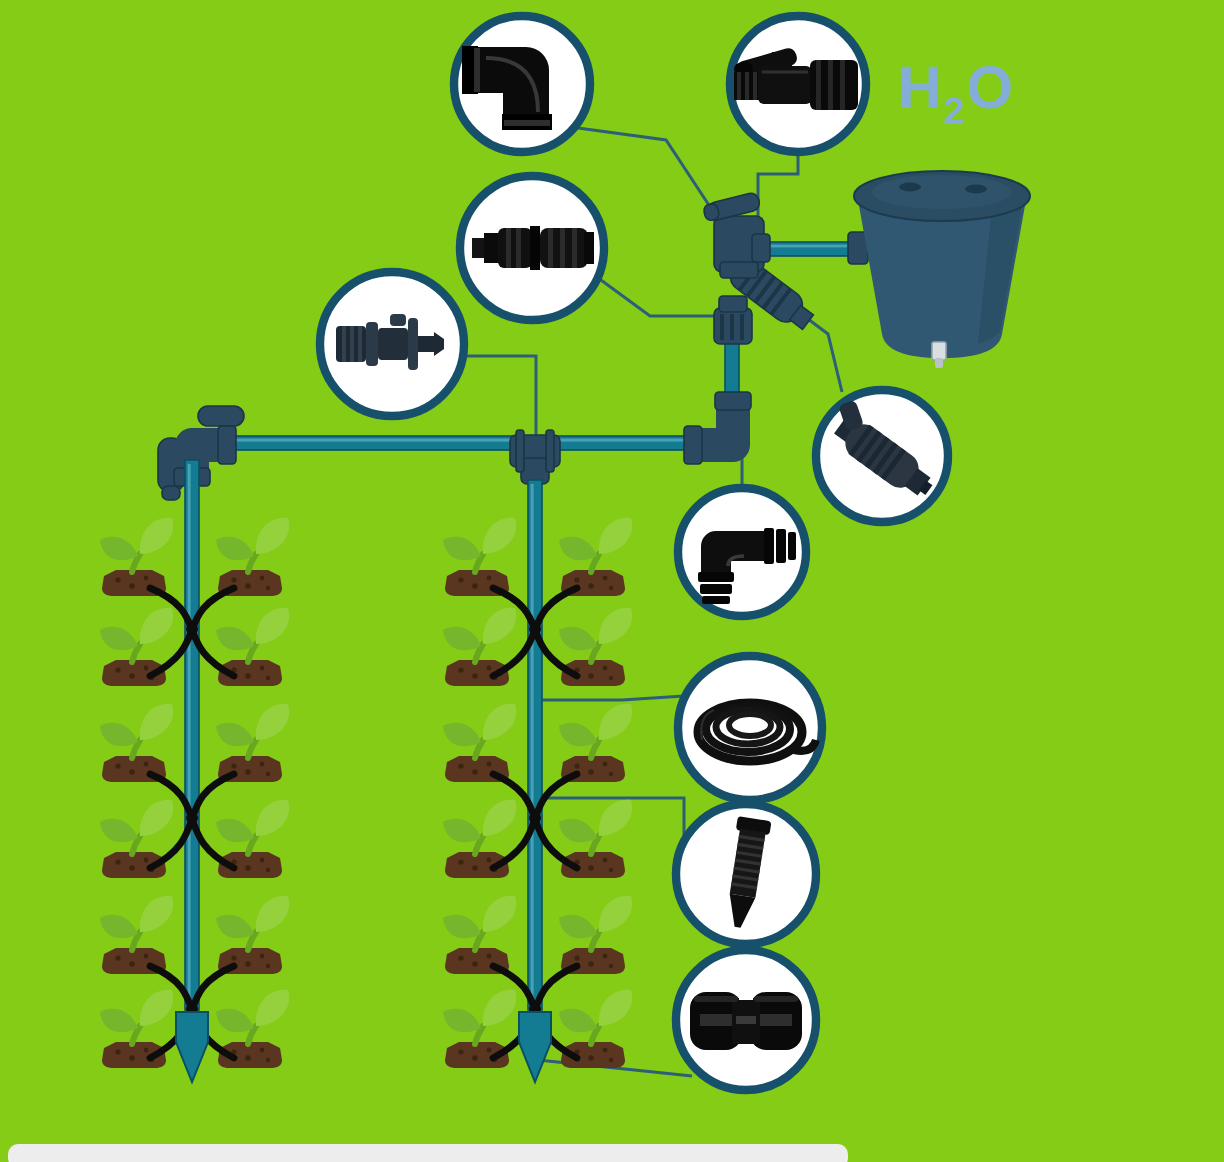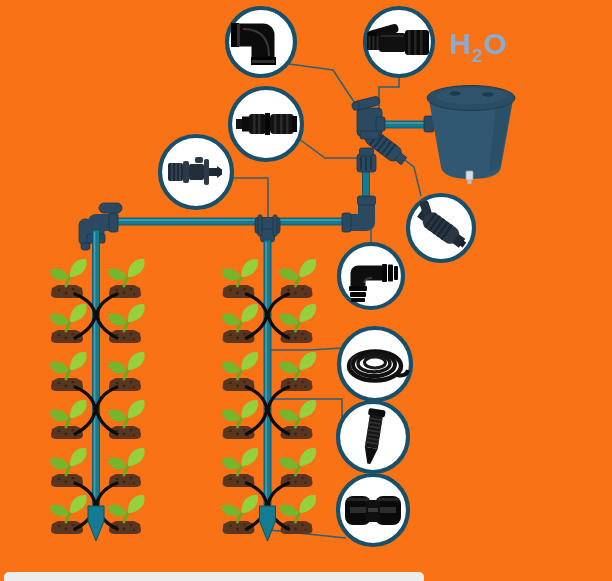--- a/index.html
+++ b/index.html
@@ -1,16 +1,16 @@
 <!DOCTYPE html>
 <html style="--pipe: #137c93; --pipe-dark: #0a5064; --pipe-light: #53a9ba; --fitting: #2b4960; --fitting-dark: #1c3547; --tank-body: #305872; --tank-lid: #2a4d64; --tank-rim: #1c3b4f; --leaf-light: #94d13d; --leaf-dark: #75b72c; --stem: #67a81f; --soil: #5a3520; --soil-dark: #3c2413; --tube: #0d0d0d; --callout-ring: #17506a; --callout-line: #2d5f78; --h2o-text: #84aed8; --shadow: #ededed;"><head>
 <meta charset="utf-8">
 <style>
   html,body{margin:0;padding:0;background:#fff;}
-  .stage{position:relative;width:612px;height:581px;background:#f97316;overflow:hidden;
+  .stage{position:relative;width:612px;height:581px;background:#84cc16;overflow:hidden;
          font-family:"Liberation Sans",sans-serif;}
   svg{display:block;}
   .pipe{fill:var(--pipe);stroke:var(--pipe-dark);stroke-width:0.8;}
   .pipe-hl{fill:var(--pipe-light);opacity:.85;}
   .arrow{fill:var(--pipe);stroke:var(--pipe-dark);stroke-width:1;}
   .fit{fill:var(--fitting);stroke:var(--fitting-dark);stroke-width:0.8;}
   .fit-stroke{fill:none;stroke:var(--fitting);stroke-width:17;stroke-linejoin:round;}
   .rib{stroke:var(--fitting-dark);stroke-width:2;fill:none;}
   .tube{fill:none;stroke:var(--tube);stroke-width:3.4;stroke-linecap:round;}
   .ring{fill:#ffffff;stroke:var(--callout-ring);stroke-width:4.2;}

